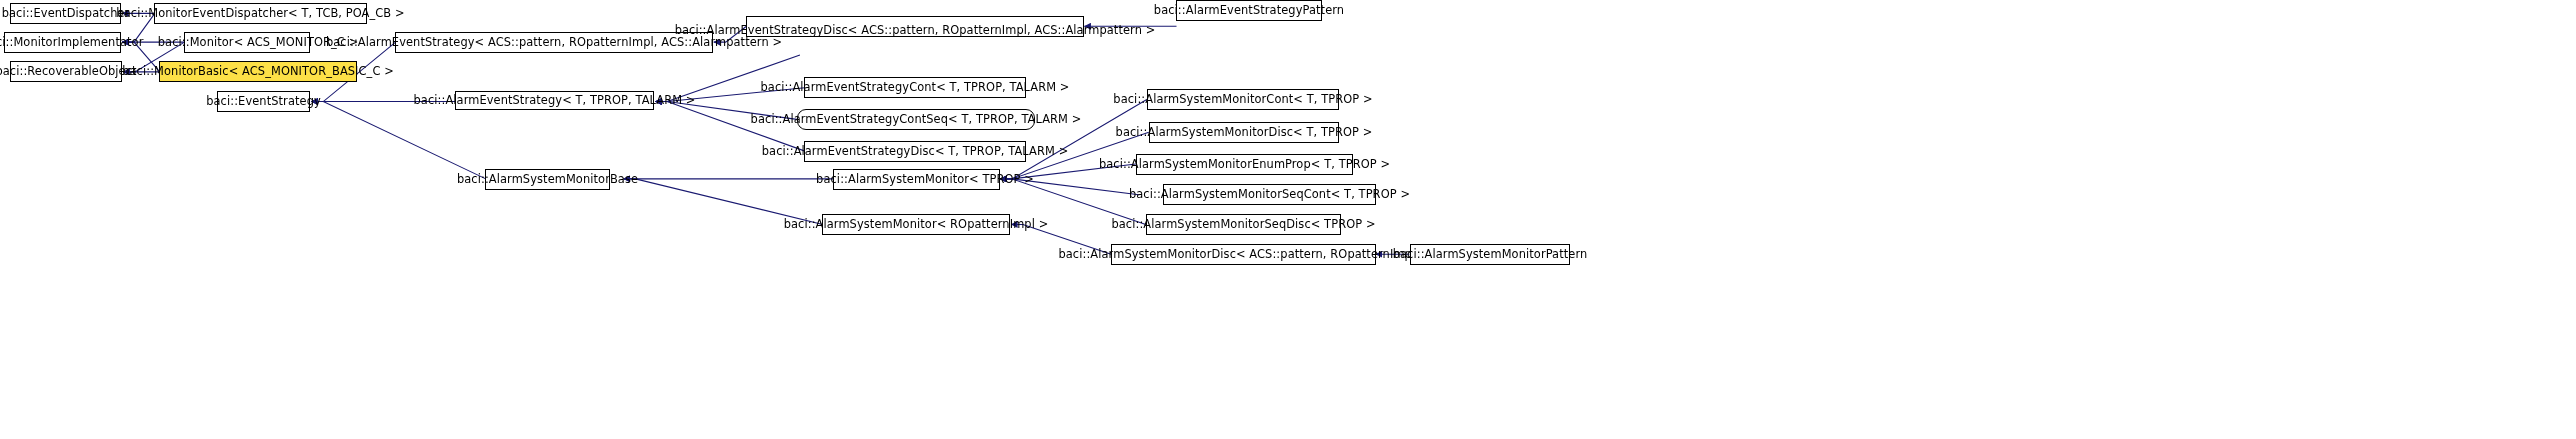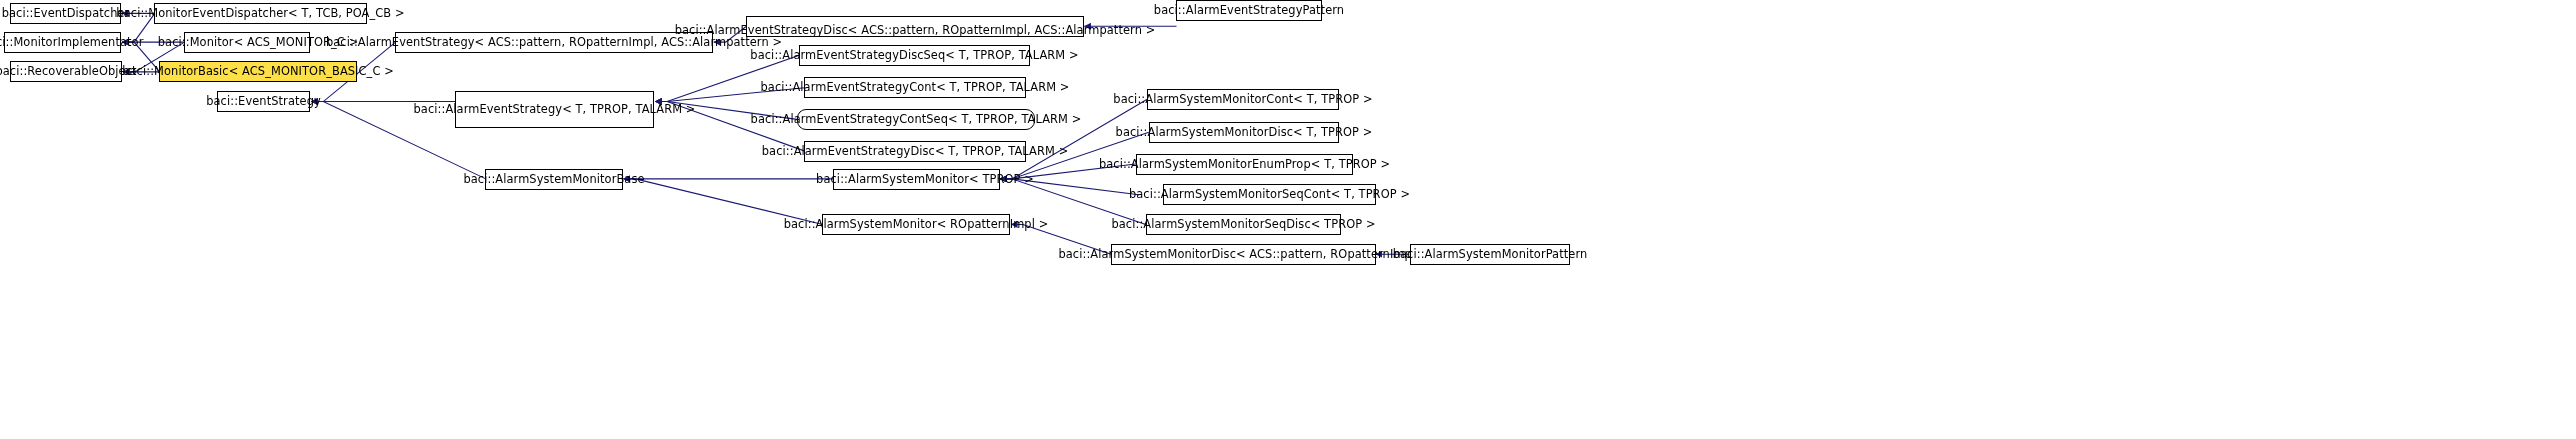--- a/index.html
+++ b/index.html
@@ -95,48 +95,45 @@
     </div>
     <div class="uml-node" style="left: 1176px; top: 0; width: 146px; height: 21px; border-color: rgb(0, 0, 0); background: rgb(255, 255, 255); color: rgb(0, 0, 0);">
       <span>baci::AlarmEventStrategyPattern</span>
     </div>
     <div class="uml-node" style="left: 10px; top: 61px; width: 112px; height: 21px; border-color: rgb(0, 0, 0); background: rgb(255, 255, 255); color: rgb(0, 0, 0);">
       <span>baci::RecoverableObject</span>
     </div>
     <div class="uml-node" style="left: 159px; top: 61px; width: 198px; height: 21px; border-color: rgb(0, 0, 0); background: #fde047; color: rgb(0, 0, 0);">
       <span>baci::MonitorBasic&lt; ACS_MONITOR_BASIC_C &gt;</span>
     </div>
-    <div class="uml-node" style="left: 799px; top: 45px; width: 231px; height: 21px; border-color: rgb(0, 0, 0); background: rgb(255, 255, 255); color: rgb(0, 0, 0);">
-      <span>baci::AlarmEventStrategyDiscSeq&lt; T, TPROP, TALARM &gt;</span>
-    </div>
     <div class="uml-node" style="left: 804px; top: 77px; width: 222px; height: 21px; border-color: rgb(0, 0, 0); background: rgb(255, 255, 255); color: rgb(0, 0, 0);">
       <span>baci::AlarmEventStrategyCont&lt; T, TPROP, TALARM &gt;</span>
     </div>
     <div class="uml-node" style="left: 1147px; top: 89px; width: 192px; height: 21px; border-color: rgb(0, 0, 0); background: rgb(255, 255, 255); color: rgb(0, 0, 0);">
       <span>baci::AlarmSystemMonitorCont&lt; T, TPROP &gt;</span>
     </div>
     <div class="uml-node" style="left: 217px; top: 91px; width: 93px; height: 21px; border-color: rgb(0, 0, 0); background: rgb(255, 255, 255); color: rgb(0, 0, 0);">
       <span>baci::EventStrategy</span>
     </div>
-    <div class="uml-node" style="left: 455px; top: 91px; width: 199px; height: 37px; border-color: rgb(0, 0, 0); background: rgb(255, 255, 255); color: rgb(0, 0, 0);">
+    <div class="uml-node" style="left: 455px; top: 91px; width: 199px; height: 19px; border-color: rgb(0, 0, 0); background: rgb(255, 255, 255); color: rgb(0, 0, 0);">
       <span>baci::AlarmEventStrategy&lt; T, TPROP, TALARM &gt;</span>
     </div>
     <div class="uml-node" style="left: 797px; top: 109px; width: 238px; height: 21px; border-color: rgb(0, 0, 0); background: rgb(255, 255, 255); color: rgb(0, 0, 0); border-radius: 9px;">
       <span>baci::AlarmEventStrategyContSeq&lt; T, TPROP, TALARM &gt;</span>
     </div>
     <div class="uml-node" style="left: 1149px; top: 122px; width: 190px; height: 21px; border-color: rgb(0, 0, 0); background: rgb(255, 255, 255); color: rgb(0, 0, 0);">
       <span>baci::AlarmSystemMonitorDisc&lt; T, TPROP &gt;</span>
     </div>
     <div class="uml-node" style="left: 804px; top: 141px; width: 222px; height: 21px; border-color: rgb(0, 0, 0); background: rgb(255, 255, 255); color: rgb(0, 0, 0);">
       <span>baci::AlarmEventStrategyDisc&lt; T, TPROP, TALARM &gt;</span>
     </div>
     <div class="uml-node" style="left: 1136px; top: 154px; width: 217px; height: 21px; border-color: rgb(0, 0, 0); background: rgb(255, 255, 255); color: rgb(0, 0, 0);">
       <span>baci::AlarmSystemMonitorEnumProp&lt; T, TPROP &gt;</span>
     </div>
-    <div class="uml-node" style="left: 485px; top: 169px; width: 138px; height: 21px; border-color: rgb(0, 0, 0); background: rgb(255, 255, 255); color: rgb(0, 0, 0);">
+    <div class="uml-node" style="left: 485px; top: 169px; width: 125px; height: 21px; border-color: rgb(0, 0, 0); background: rgb(255, 255, 255); color: rgb(0, 0, 0);">
       <span>baci::AlarmSystemMonitorBase</span>
     </div>
     <div class="uml-node" style="left: 833px; top: 169px; width: 167px; height: 21px; border-color: rgb(0, 0, 0); background: rgb(255, 255, 255); color: rgb(0, 0, 0); padding-left: 24px;">
       <span>baci::AlarmSystemMonitor&lt; TPROP &gt;</span>
     </div>
     <div class="uml-node" style="left: 1139px; top: 184px; width: 213px; height: 21px; border-color: rgb(0, 0, 0); background: rgb(255, 255, 255); color: rgb(0, 0, 0); margin-left: 24px;">
       <span>baci::AlarmSystemMonitorSeqCont&lt; T, TPROP &gt;</span>
     </div>
     <div class="uml-node" style="left: 1146px; top: 214px; width: 195px; height: 21px; border-color: rgb(0, 0, 0); background: rgb(255, 255, 255); color: rgb(0, 0, 0);">
       <span>baci::AlarmSystemMonitorSeqDisc&lt; TPROP &gt;</span>

